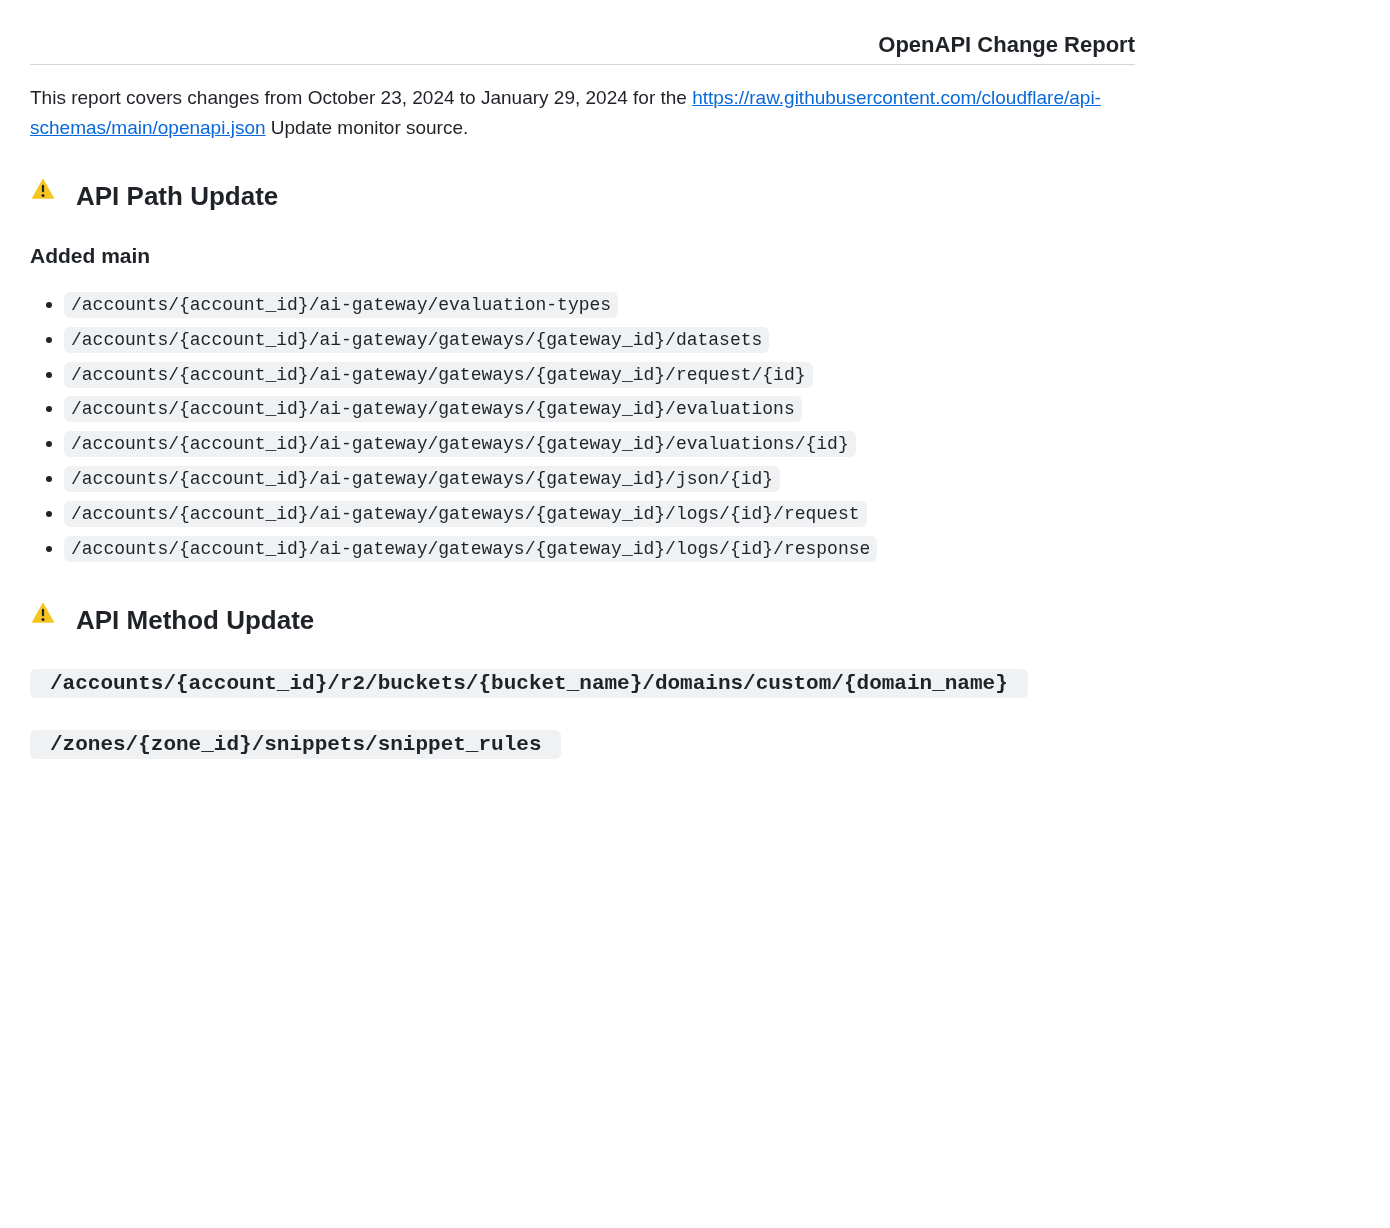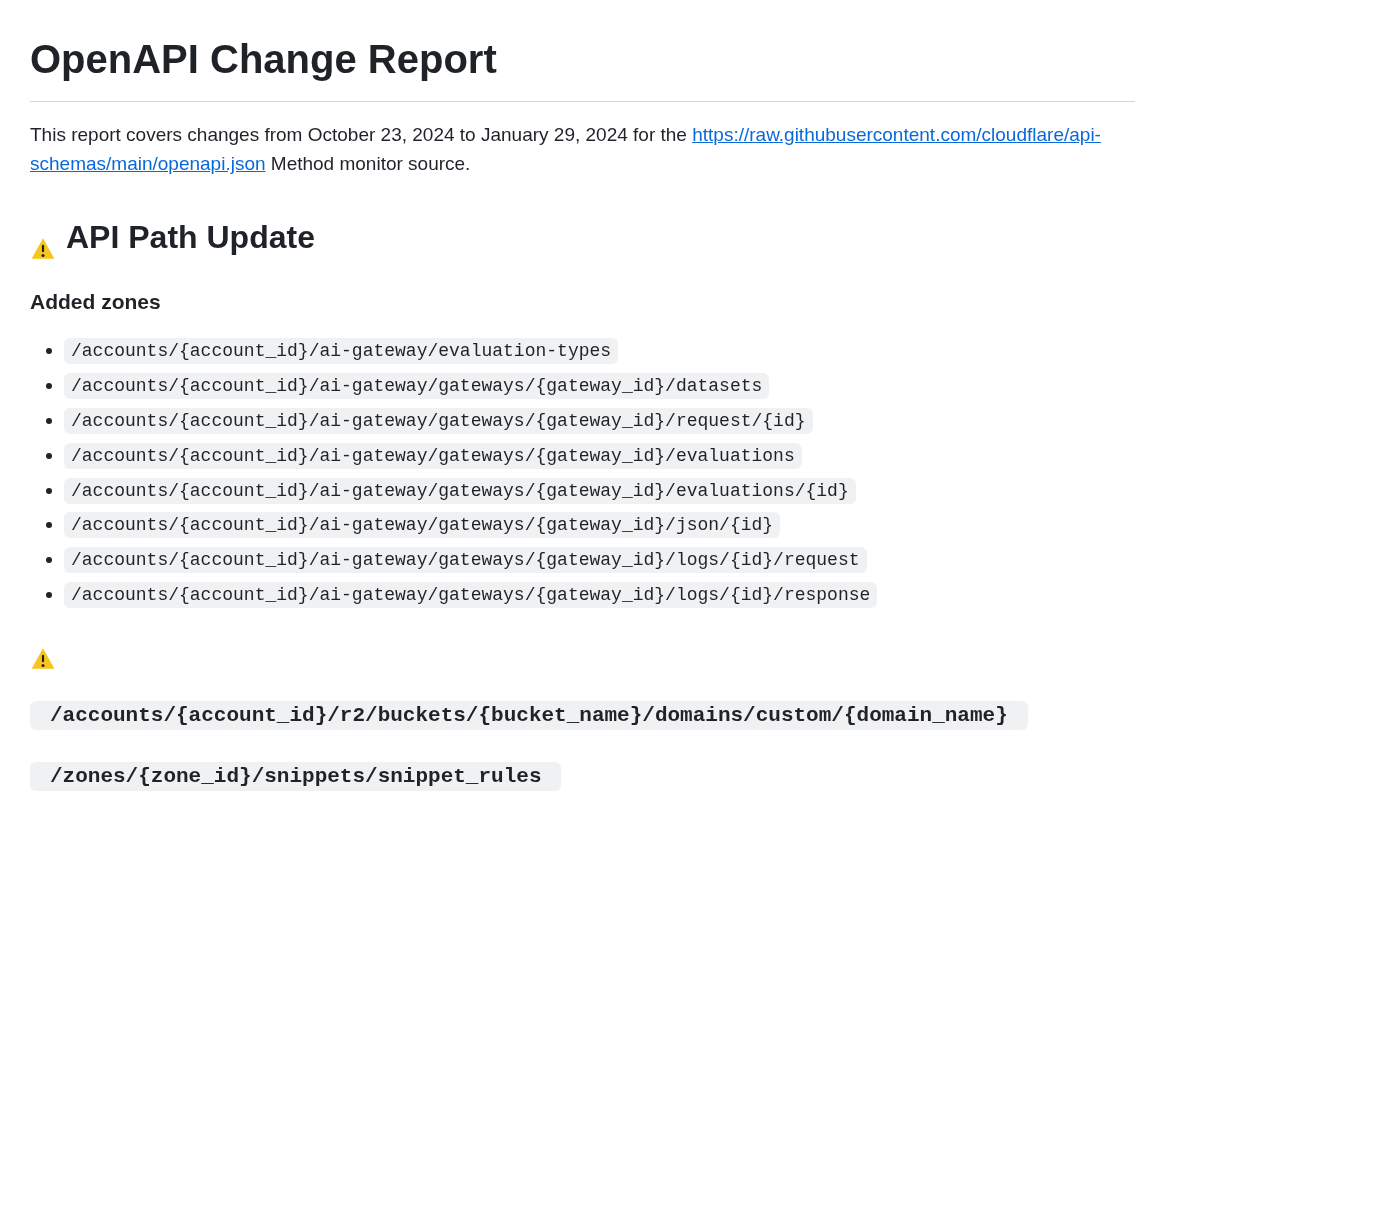--- a/index.html
+++ b/index.html
@@ -7,38 +7,39 @@
     body {
       font-family: -apple-system, BlinkMacSystemFont, "Segoe UI", Helvetica, Arial, sans-serif;
       color: #1f2328;
       background: #fff;
       padding: 28px 30px;
       width: 1165px;
       font-size: 19px;
       line-height: 1.55;
     }
     h1 {
-      font-size: 40px;
+      font-size: 22px;
       font-weight: 700;
       margin: 0 0 12px 0;
-      padding-bottom: 11px;
+      padding-bottom: 2px;
       border-bottom: 1px solid #d0d7de;
+      text-align: right;
     }
     p.intro { margin: 18px 0 20px 0; }
     a {
       color: #0969da;
       text-decoration: underline;
     }
     h2 {
-      font-size: 32px;
+      font-size: 26px;
       font-weight: 700;
       margin: 34px 0 18px 0;
       display: flex;
-      align-items: flex-end;
-      gap: 10px;
+      align-items: flex-start;
+      gap: 20px;
     }
     h3.subhead {
       font-size: 21px;
       font-weight: 700;
       margin: 24px 0 14px 0;
     }
     h3.path-head {
       font-size: 23px;
       font-weight: 700;
       margin: 24px 0 14px 0;
@@ -66,53 +67,54 @@
       flex-shrink: 0;
     }
     .warn-icon svg { width: 26px; height: 26px; display: block; }
   </style>
 </head>
 <body>
 
 <h1>OpenAPI Change Report</h1>
 
 <p class="intro">
-  <span>This report covers changes from October 23, 2024 to January 29, 2024 for the </span><a href="#">https://raw.githubusercontent.com/cloudflare/api-schemas/main/openapi.json</a><span> Method monitor source.</span>
+  <span>This report covers changes from October 23, 2024 to January 29, 2024 for the </span><a href="#">https://raw.githubusercontent.com/cloudflare/api-schemas/main/openapi.json</a><span> Update monitor source.</span>
 </p>
 
 <h2>
   <span class="warn-icon">
     <svg viewBox="0 0 24 24">
         <path fill="#f7c51e" d="M12 2 L22.5 21 L1.5 21 Z"></path>
         <rect x="11" y="8" width="2" height="7" fill="#1f2328" rx="1"></rect>
         <circle cx="12" cy="18" r="1.4" fill="#1f2328"></circle>
       </svg>
   </span>
   <span>API Path Update</span>
 </h2>
 
-<h3 class="subhead">Added zones</h3>
+<h3 class="subhead">Added main</h3>
 
 <ul id="added-paths-list">
     <li><code>/accounts/{account_id}/ai-gateway/evaluation-types</code></li>
     <li><code>/accounts/{account_id}/ai-gateway/gateways/{gateway_id}/datasets</code></li>
     <li><code>/accounts/{account_id}/ai-gateway/gateways/{gateway_id}/request/{id}</code></li>
     <li><code>/accounts/{account_id}/ai-gateway/gateways/{gateway_id}/evaluations</code></li>
     <li><code>/accounts/{account_id}/ai-gateway/gateways/{gateway_id}/evaluations/{id}</code></li>
     <li><code>/accounts/{account_id}/ai-gateway/gateways/{gateway_id}/json/{id}</code></li>
     <li><code>/accounts/{account_id}/ai-gateway/gateways/{gateway_id}/logs/{id}/request</code></li>
     <li><code>/accounts/{account_id}/ai-gateway/gateways/{gateway_id}/logs/{id}/response</code></li>
   </ul>
 
 <h2>
   <span class="warn-icon">
     <svg viewBox="0 0 24 24">
         <path fill="#f7c51e" d="M12 2 L22.5 21 L1.5 21 Z"></path>
         <rect x="11" y="8" width="2" height="7" fill="#1f2328" rx="1"></rect>
         <circle cx="12" cy="18" r="1.4" fill="#1f2328"></circle>
       </svg>
   </span>
+  <span>API Method Update</span>
 </h2>
 
 <div id="method-entries">
     <h3 class="path-head"><code>/accounts/{account_id}/r2/buckets/{bucket_name}/domains/custom/{domain_name}</code></h3>
     <h3 class="path-head"><code>/zones/{zone_id}/snippets/snippet_rules</code></h3>
   </div>
 
 </body></html>

